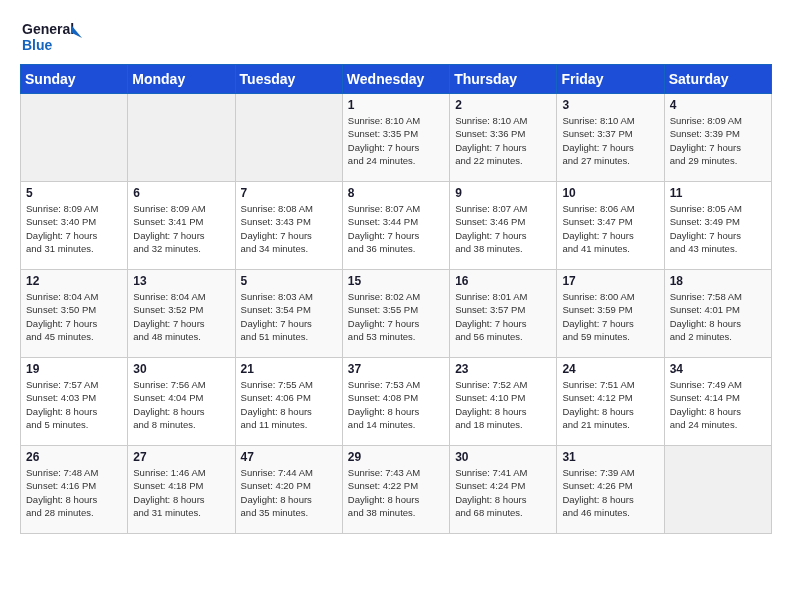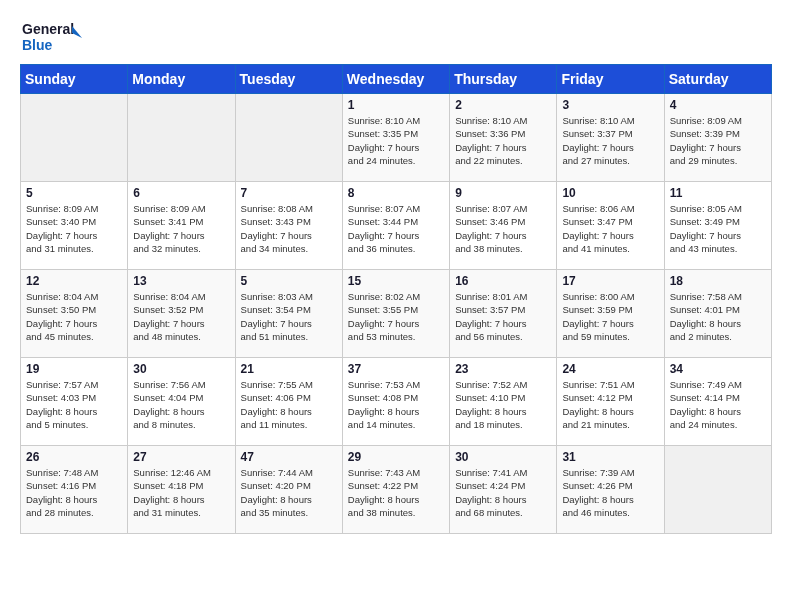--- a/index.html
+++ b/index.html
@@ -293,21 +293,21 @@
       <tr>
         <td>
           <span class="day-num">26</span>
           <div class="cell-text">Sunrise: 7:48 AM</div>
           <div class="cell-text">Sunset: 4:16 PM</div>
           <div class="cell-text">Daylight: 8 hours</div>
           <div class="cell-text">and 28 minutes.</div>
         </td>
         <td>
           <span class="day-num">27</span>
-          <div class="cell-text">Sunrise: 12:46 AM</div>
+          <div class="cell-text">Sunrise: 1:46 AM</div>
           <div class="cell-text">Sunset: 4:18 PM</div>
           <div class="cell-text">Daylight: 8 hours</div>
           <div class="cell-text">and 31 minutes.</div>
         </td>
         <td>
           <span class="day-num">47</span>
           <div class="cell-text">Sunrise: 7:44 AM</div>
           <div class="cell-text">Sunset: 4:20 PM</div>
           <div class="cell-text">Daylight: 8 hours</div>
           <div class="cell-text">and 35 minutes.</div>

